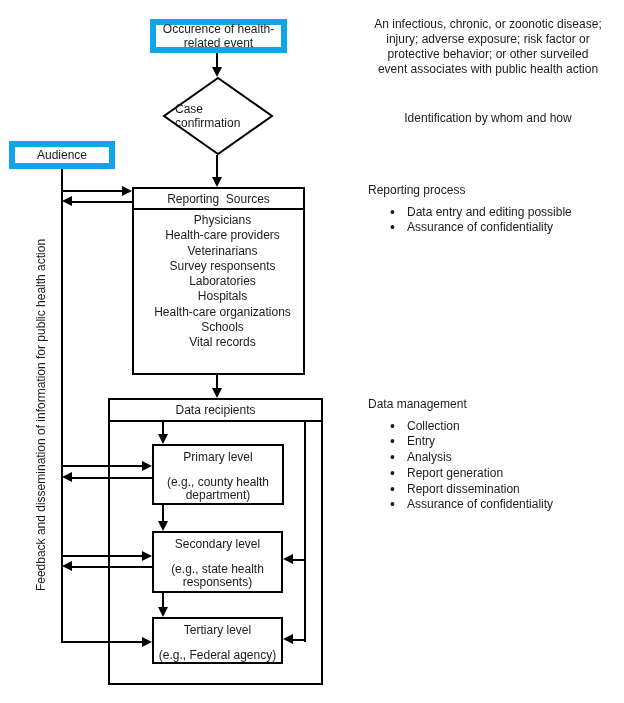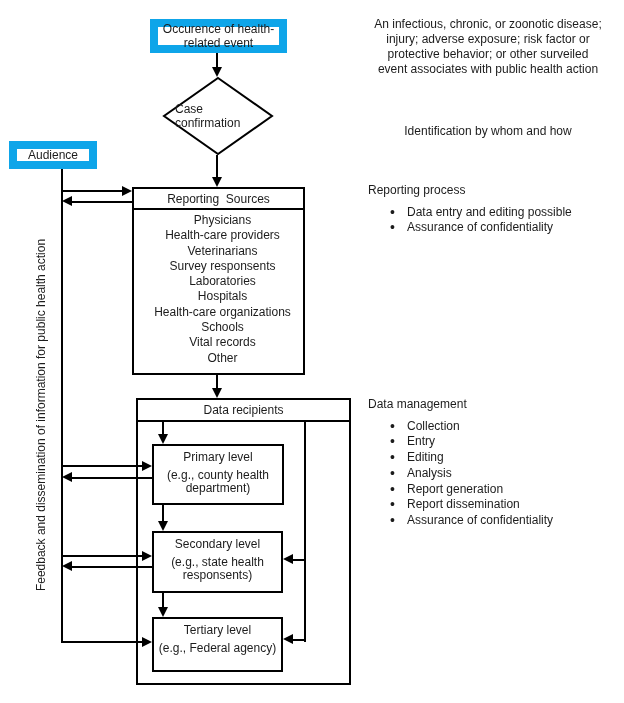--- a/index.html
+++ b/index.html
@@ -2,37 +2,37 @@
 <html><head>
 <meta charset="utf-8">
 <style>
   html,body { margin:0; padding:0; background:#ffffff; }
   .canvas {
     position:relative; width:624px; height:703px; background:#ffffff;
     font-family:"Liberation Sans", sans-serif; font-size:12px; color:#1c1c1c;
     overflow:hidden;
   }
   .box {
-    position:absolute; box-sizing:border-box; border:8px solid #0ea5e9; background:#fff;
+    position:absolute; box-sizing:border-box; border:6px solid #0ea5e9; background:#fff;
     display:flex; align-items:center; justify-content:center; text-align:center;
   }
   .panel { position:absolute; box-sizing:border-box; border:2px solid #000; background:#fff; }
   .panel-header {
     box-sizing:border-box; border-bottom:2px solid #000; text-align:center;
     display:flex; align-items:center; justify-content:center;
   }
   .rs-header { height:21px; white-space:pre; }
   .dr-header { height:22px; }
   .rs-list { text-align:center; line-height:15.3px; padding-top:3px;margin-left:8px; }
   .level {
     position:absolute; box-sizing:border-box; border:2px solid #000; background:#fff;
     text-align:center; padding-top:5px;
   }
   .level .lv-title { line-height:13px; }
-  .level .lv-sub { margin-top:5px; line-height:13px; white-space:normal; }
+  .level .lv-sub { margin-top:12px; line-height:13px; white-space:normal; }
   .level .lv-sub.nowrap { white-space:nowrap; }
   .hline { position:absolute; height:2px; background:#000; }
   .vline { position:absolute; width:2px; background:#000; }
   .arr { position:absolute; width:0; height:0; border-style:solid; border-color:transparent; }
   .arr.down  { border-width:10px 5px 0 5px; border-top-color:#000; }
   .arr.right { border-width:5px 0 5px 10px; border-left-color:#000; }
   .arr.left  { border-width:5px 10px 5px 0; border-right-color:#000; }
   .diamond-wrap { position:absolute; }
   .diamond-label {
     position:absolute; display:flex; align-items:center; justify-content:center;
@@ -69,21 +69,21 @@
       <polygon points="56,1 110,39 56,77 2,39" fill="#ffffff" stroke="#000000" stroke-width="2"></polygon>
     </svg>
   </div>
   <div class="diamond-label" style="left:162px; top:77px; width:112px; height:78px;">
     <span style="display:block; width:86px;">Case confirmation</span>
   </div>
 
   <div class="vline" style="left:216px; top:155px; height:22px;"></div>
   <div class="arr down" style="left:212px; top:177px;"></div>
 
-  <div class="box" style="left:9px; top:141px; width:88px; height:28px;">
+  <div class="box" style="left:9px; top:141px; width:106px; height:28px;">
     <span>Audience</span>
   </div>
   <div class="vline" style="left:61px; top:169px; height:474px;"></div>
 
   <div class="hline" style="left:62px; top:190px; width:60px;"></div>
   <div class="arr right" style="left:122px; top:186px;"></div>
   <div class="hline" style="left:70px; top:201px; width:62px;"></div>
   <div class="arr left" style="left:62px; top:196px;"></div>
 
   <div class="panel" style="left:132px; top:187px; width:173px; height:188px;">
@@ -91,28 +91,27 @@
     <div class="rs-list">
       <div>Physicians</div>
       <div>Health-care providers</div>
       <div>Veterinarians</div>
       <div>Survey responsents</div>
       <div>Laboratories</div>
       <div>Hospitals</div>
       <div>Health-care organizations</div>
       <div>Schools</div>
       <div>Vital records</div>
-      <div>Other</div>
     </div>
   </div>
 
   <div class="vline" style="left:216px; top:375px; height:14px;"></div>
   <div class="arr down" style="left:212px; top:388px;"></div>
 
-  <div class="panel" style="left:108px; top:398px; width:215px; height:287px;margin-left:28px;">
+  <div class="panel" style="left:108px; top:398px; width:215px; height:287px;">
     <div class="panel-header dr-header">Data recipients</div>
   </div>
 
   <div class="vline" style="left:304px; top:420px; height:222px;"></div>
 
   <div class="vline" style="left:162px; top:420px; height:15px;"></div>
   <div class="arr down" style="left:158px; top:434px;"></div>
 
   <div class="level" style="left:152px; top:444px; width:132px; height:61px;">
     <div class="lv-title">Primary level</div>
@@ -136,56 +135,55 @@
   <div class="arr right" style="left:142px; top:551px;"></div>
   <div class="hline" style="left:70px; top:566px; width:82px;"></div>
   <div class="arr left" style="left:62px; top:561px;"></div>
 
   <div class="hline" style="left:291px; top:559px; width:15px;"></div>
   <div class="arr left" style="left:283px; top:554px;"></div>
 
   <div class="vline" style="left:162px; top:593px; height:15px;"></div>
   <div class="arr down" style="left:158px; top:607px;"></div>
 
-  <div class="level" style="left:152px; top:617px; width:131px; height:55px;">
+  <div class="level" style="left:152px; top:617px; width:131px; height:47px;">
     <div class="lv-title">Tertiary level</div>
     <div class="lv-sub nowrap">(e.g., Federal agency)</div>
   </div>
 
   <div class="hline" style="left:61px; top:641px; width:81px;"></div>
   <div class="arr right" style="left:142px; top:637px;"></div>
 
   <div class="hline" style="left:291px; top:639px; width:15px;"></div>
   <div class="arr left" style="left:283px; top:634px;"></div>
 
   <div class="vertical-label">Feedback and dissemination of information for public health action</div>
 
   <div class="note" style="left:356px; top:17px; width:264px;">
     <div>An infectious, chronic, or zoonotic disease;</div>
     <div>injury; adverse exposure; risk factor or</div>
     <div>protective behavior; or other surveiled</div>
     <div>event associates with public health action</div>
   </div>
 
-  <div class="note" style="left:356px; top:124px; width:264px;">Identification by whom and how</div>
+  <div class="note" style="left:356px; top:111px; width:264px;">Identification by whom and how</div>
 
   <div class="note-left" style="left:368px; top:183px; width:252px;">
     <div class="nl-title">Reporting process</div>
     <ul class="bullets">
       <li>Data entry and editing possible</li>
       <li>Assurance of confidentiality</li>
     </ul>
   </div>
 
   <div class="note-left" style="left:368px; top:397px; width:252px;">
     <div class="nl-title">Data management</div>
     <ul class="bullets">
       <li>Collection</li>
       <li>Entry</li>
-      <li>Editing</li>
       <li>Analysis</li>
       <li>Report generation</li>
       <li>Report dissemination</li>
       <li>Assurance of confidentiality</li>
     </ul>
   </div>
 
 </div>
 
 </body></html>

